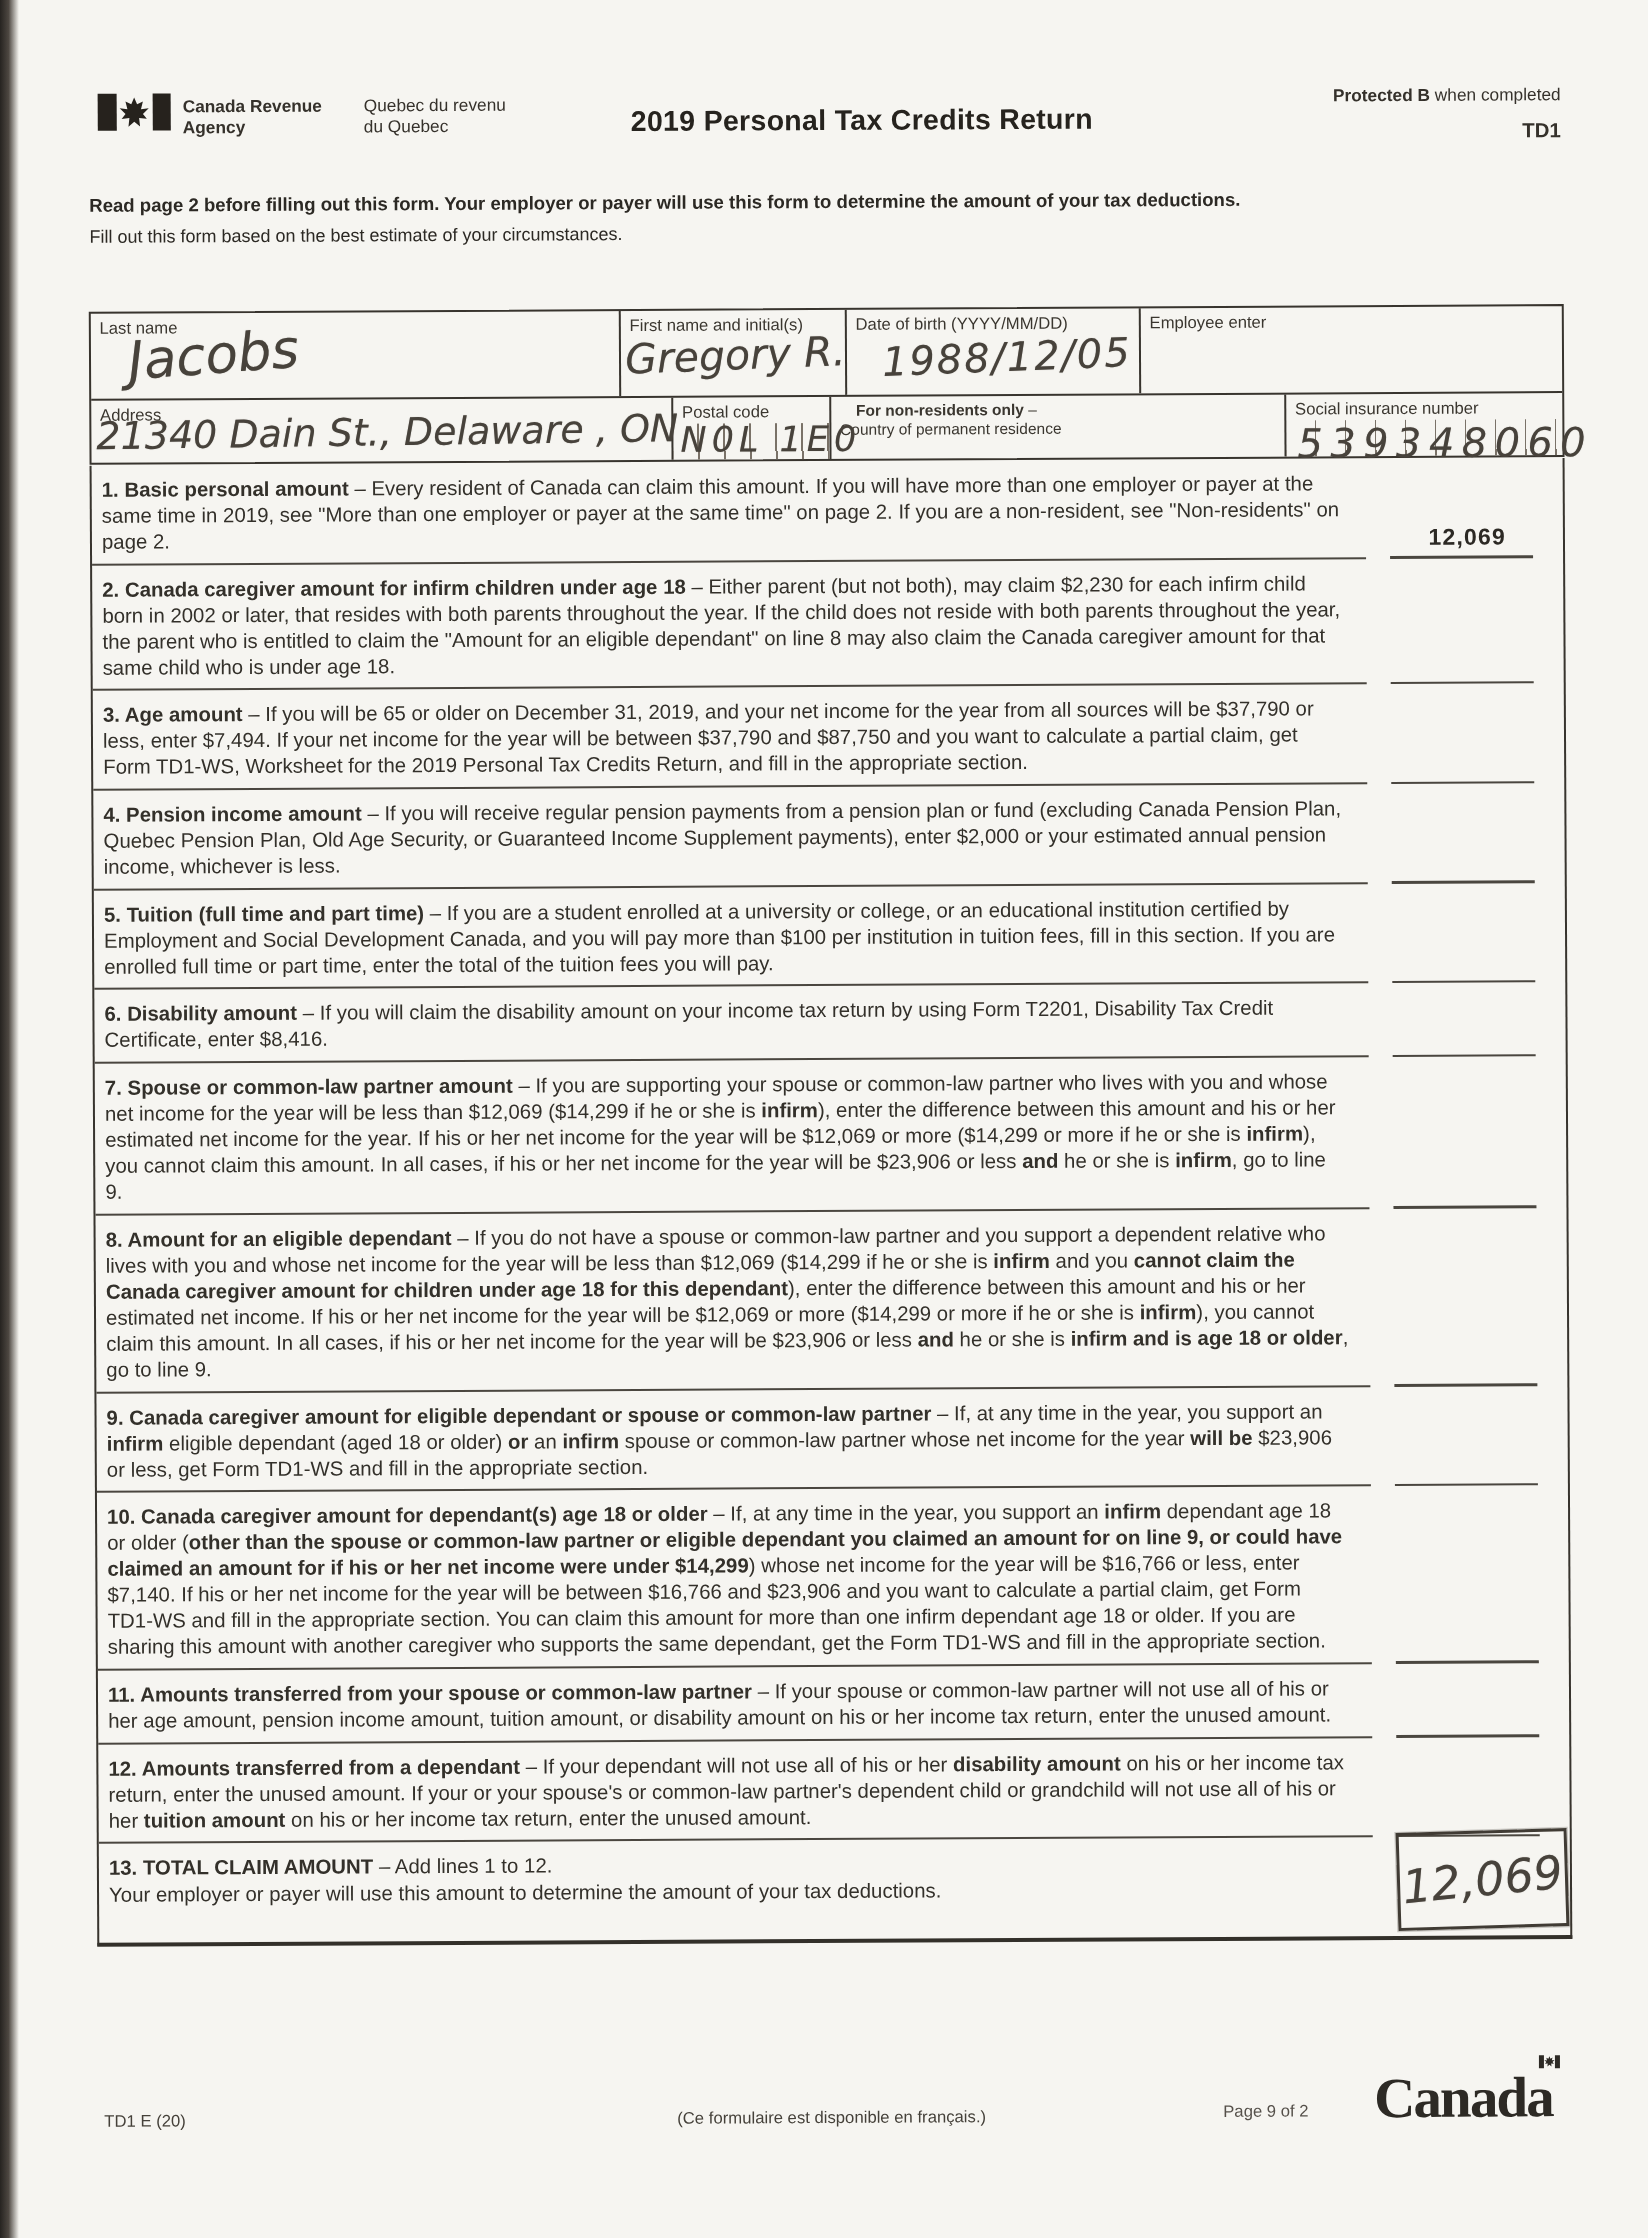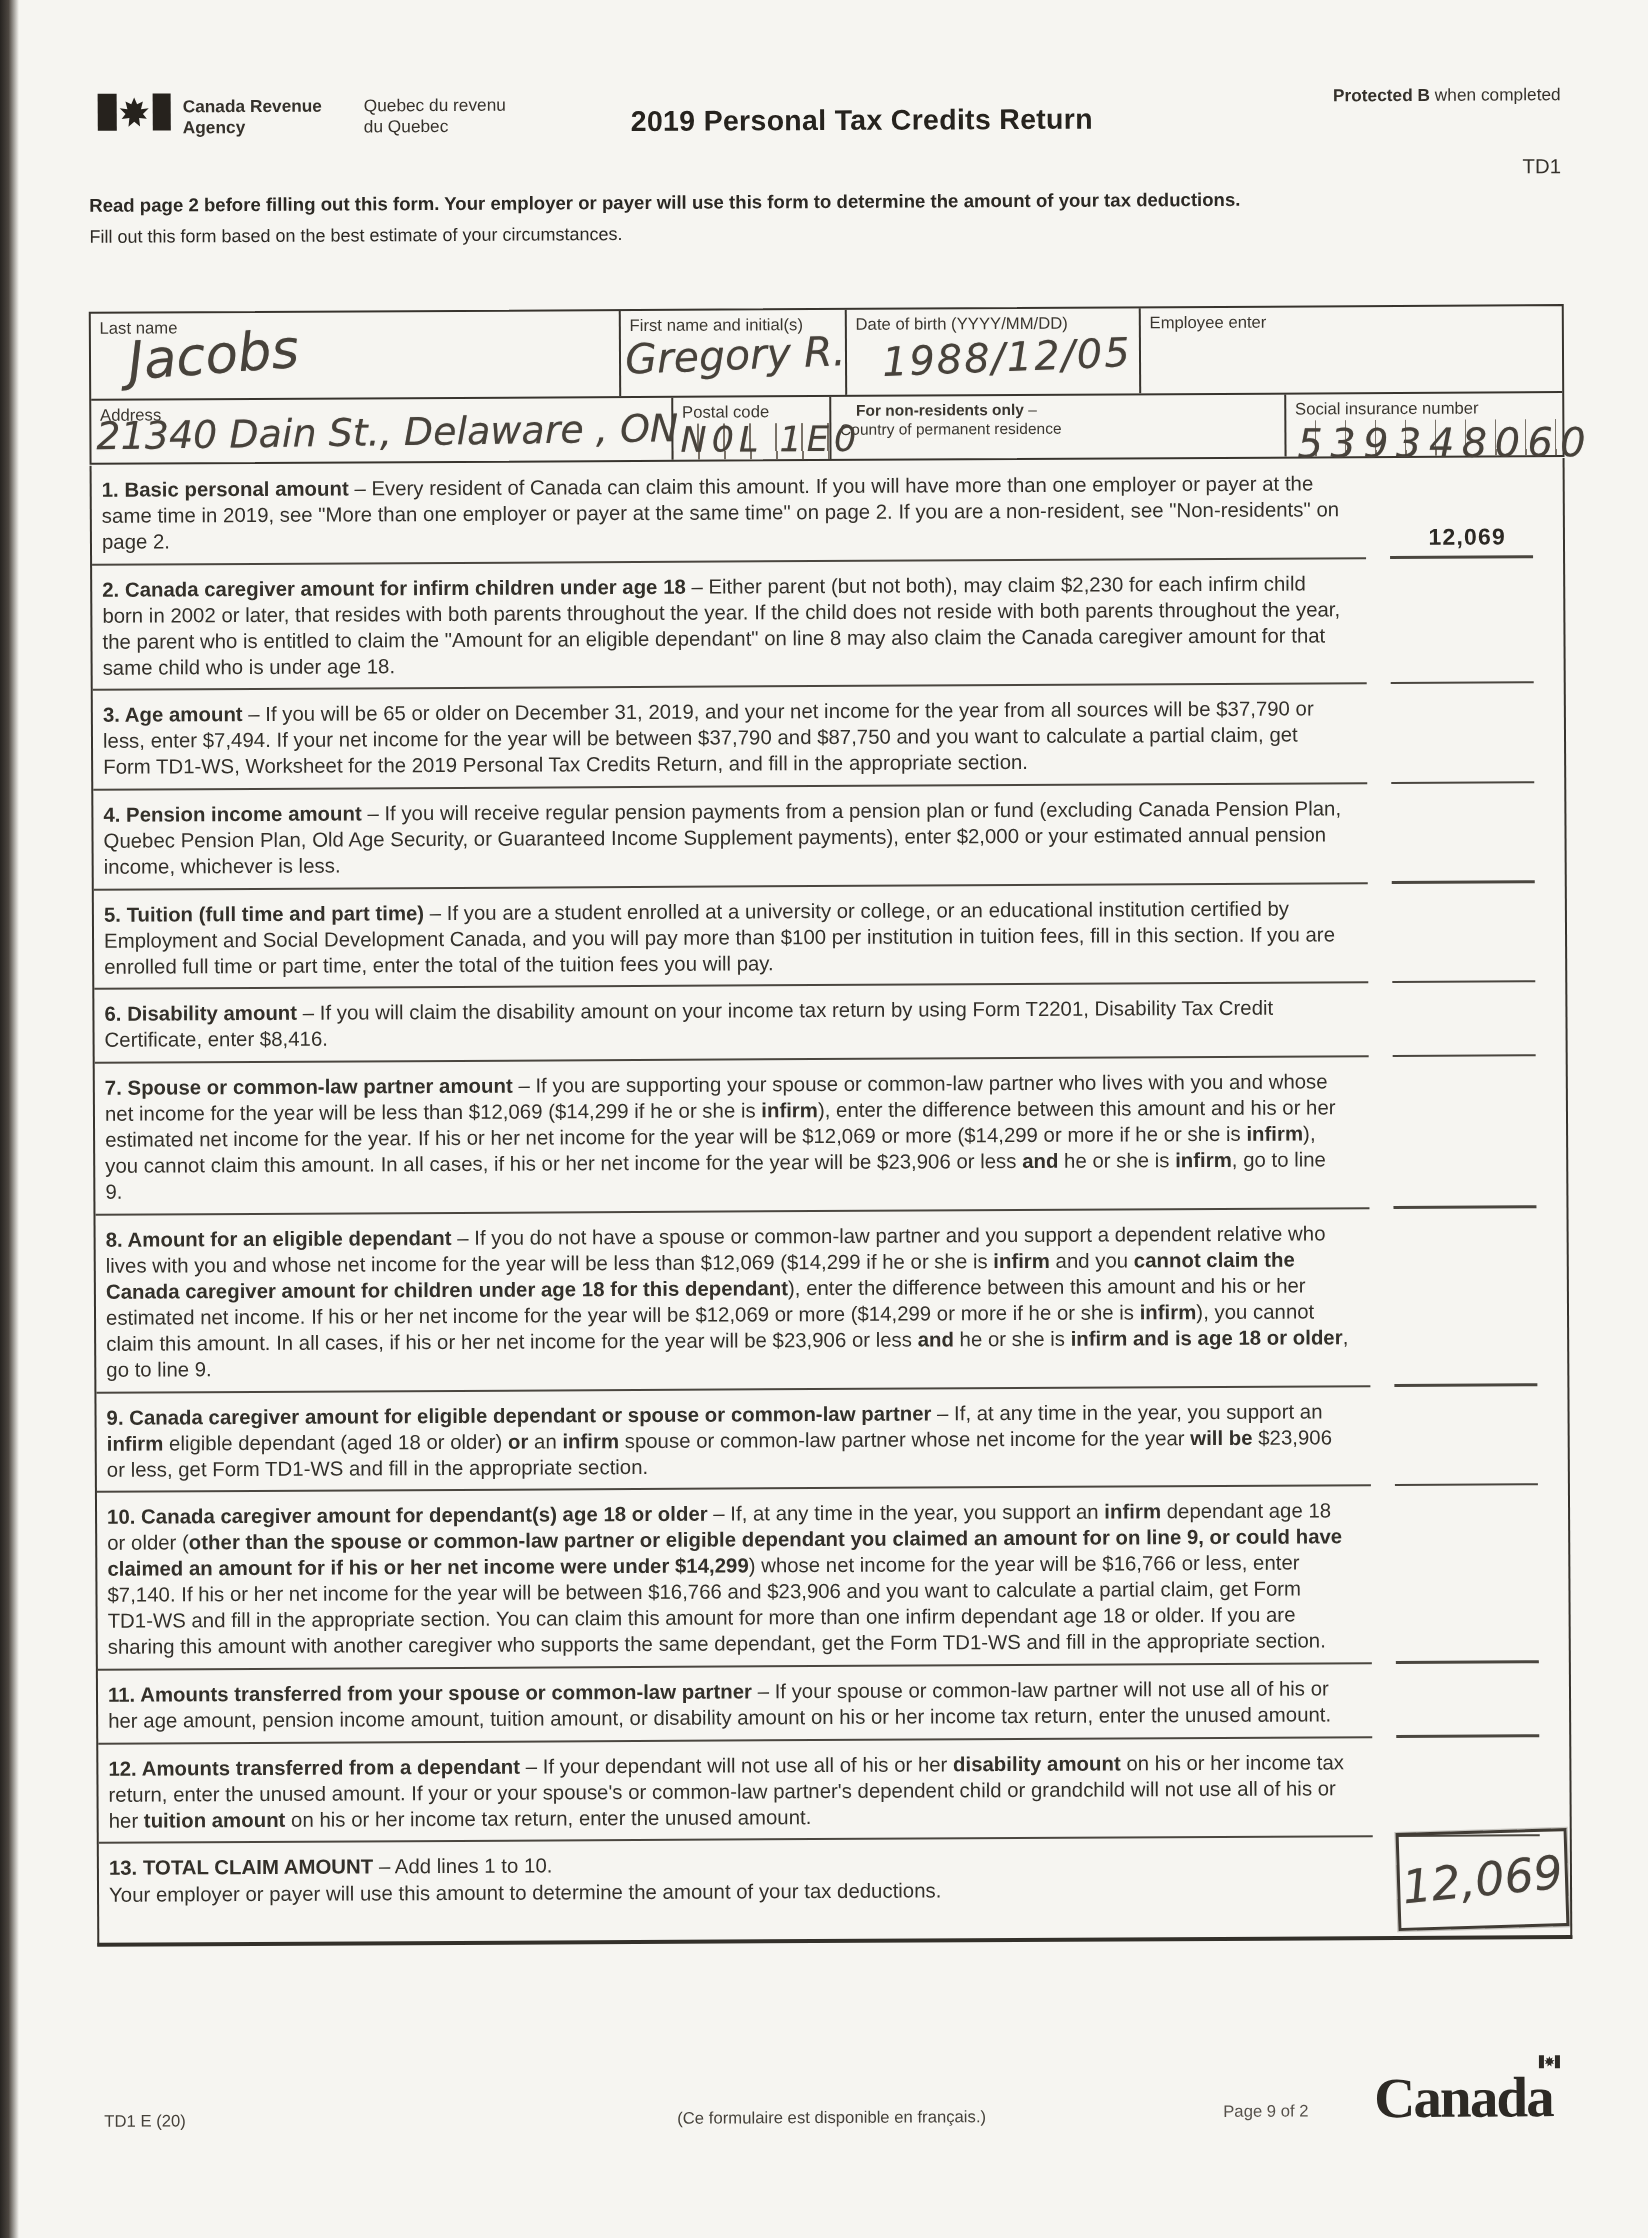--- a/index.html
+++ b/index.html
@@ -13,21 +13,21 @@
   .logo{position:absolute;left:103px;top:90px;display:flex;align-items:center;}
   .flag-bar{width:18.6px;height:37px;background:#26221d;}
   .flag-leaf{width:36px;height:37px;display:flex;align-items:center;justify-content:center;}
   .flag-leaf svg{width:31px;height:31px;fill:#26221d;}
   .brand{position:absolute;top:93px;font-size:17.3px;line-height:21px;color:#35312b;}
   .brand.en{left:188px;font-weight:bold;}
   .brand.fr{left:369px;}
   .doc-title{position:absolute;left:636px;top:104px;font-size:28.5px;font-weight:bold;color:#26231e;letter-spacing:0.3px;}
   .protected{position:absolute;right:82px;top:88px;font-size:17.3px;color:#35312b;}
   .protected .b{font-weight:bold;}
-  .form-code{position:absolute;right:82px;top:123px;font-size:20.4px;font-weight:400;color:#35312b;margin-top:36px;}
+  .form-code{position:absolute;right:82px;top:123px;font-size:20.4px;font-weight:700;color:#35312b;}
 
   
   .intro{position:absolute;left:94px;top:191px;width:1362px;color:#2c2924;}
   .intro .l1{font-size:18.6px;font-weight:bold;}
   .intro .l2{font-size:18px;margin-top:10px;}
 
   
   .id-table{position:absolute;left:93px;top:308px;width:1475px;height:153px;border:2.5px solid #38342e;box-sizing:border-box;}
   .id-row{display:flex;box-sizing:border-box;}
   .id-row.r1{height:87px;border-bottom:2.5px solid #38342e;}
@@ -264,21 +264,21 @@
       <div class="sec">
         <div class="sec-text"><span class="sec-title">12. Amounts transferred from a dependant</span><span class="sec-desc"><span> – If your dependant will not use all of his or her </span><span class="b">disability amount</span><span> on his or her income tax return, enter the unused amount. If your or your spouse's or common-law partner's dependent child or grandchild will not use all of his or her </span><span class="b">tuition amount</span><span> on his or her income tax return, enter the unused amount.</span></span></div>
         <div class="sec-amt">
           <span class="amt-val"></span>
           <span class="amt-line"></span>
         </div>
       </div>
 
       <div class="sec sec13">
         <div class="sec-text">
-          <span class="sec-title">13. TOTAL CLAIM AMOUNT</span><span class="sec-desc"><span> – Add lines 1 to 10.</span></span>
+          <span class="sec-title">13. TOTAL CLAIM AMOUNT</span><span class="sec-desc"><span> – Add lines 1 to 12.</span></span>
           <div class="sec13-line2">Your employer or payer will use this amount to determine the amount of your tax deductions.</div>
         </div>
         <div class="sec-amt">
           <div class="total-box">
             <span class="hw">12,069</span>
           </div>
         </div>
       </div>
 
     </div>

